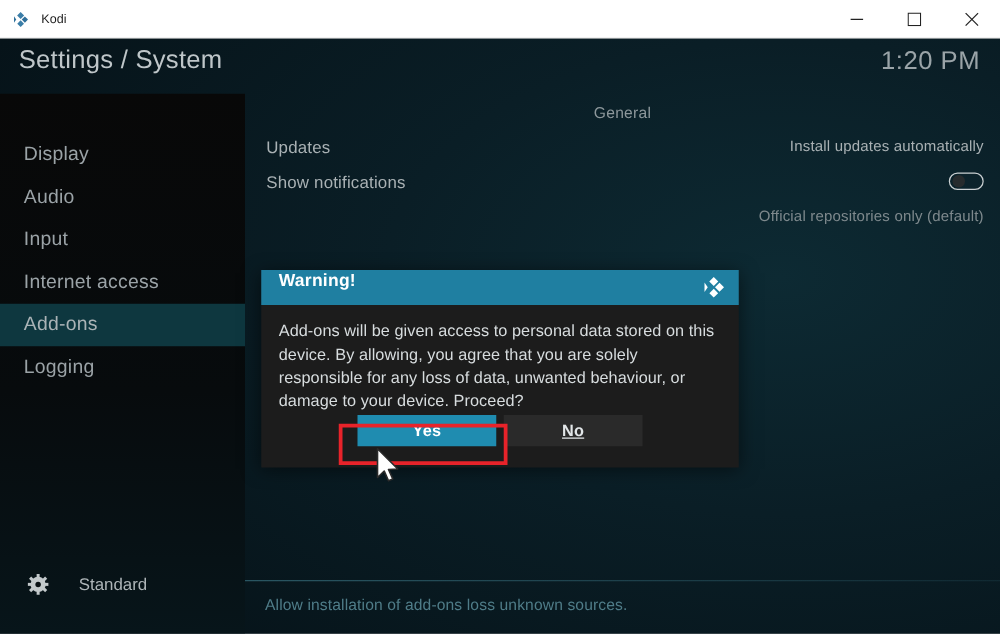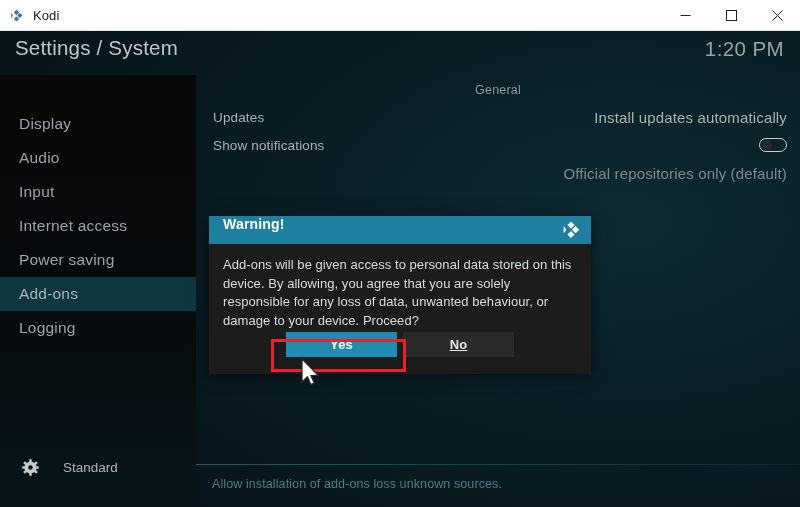--- a/index.html
+++ b/index.html
@@ -22,21 +22,21 @@
     background:#ffffff;
     border-bottom:1px solid #e3e3e3;
     display:flex; align-items:center;
   }
   .tb-icon {
     margin-left:9px; width:15px; height:15px;
     position:relative;
   }
   .tb-title {
     margin-left:9px;
-    font-size:13px; color:#1a1a1a;
+    font-size:10px; color:#1a1a1a;
     letter-spacing:.1px;
   }
   .tb-controls {
     margin-left:auto; display:flex; height:31px;
   }
   .tb-btn {
     width:46px; height:31px;
     display:flex; align-items:center; justify-content:center;
     color:#222; font-size:12px;
   }
@@ -112,21 +112,21 @@
     height:28px; display:flex; align-items:center;
     padding:0 0 0 17px;
   }
   .row.selected { background:#155c6d; }
   .row-label {
     font-size:13.5px; color:#a9b1b4; letter-spacing:.15px;
   }
   .row.selected .row-label { color:#b9c2c4; }
   .row-value {
     margin-left:auto; margin-right:13px;
-    font-size:15px; color:#a9b1b4; letter-spacing:.15px;
+    font-size:12px; color:#a9b1b4; letter-spacing:.15px;
   }
   .row-value.dim { color:#7e898d; }
 
   
   .toggle {
     margin-left:auto; margin-right:13px;
     width:28px; height:14px; border-radius:7px;
     border:1.5px solid #c9cfd1;
     position:relative; background:transparent;
     flex:0 0 auto;
@@ -253,23 +253,20 @@
             <span>Display</span>
           </div>
           <div class="side-item">
             <span>Audio</span>
           </div>
           <div class="side-item">
             <span>Input</span>
           </div>
           <div class="side-item">
             <span>Internet access</span>
-          </div>
-          <div class="side-item">
-            <span>Power saving</span>
           </div>
           <div class="side-item selected">
             <span>Add-ons</span>
           </div>
           <div class="side-item">
             <span>Logging</span>
           </div>
         </div>
       <div class="side-footer">
         <span class="gear">

